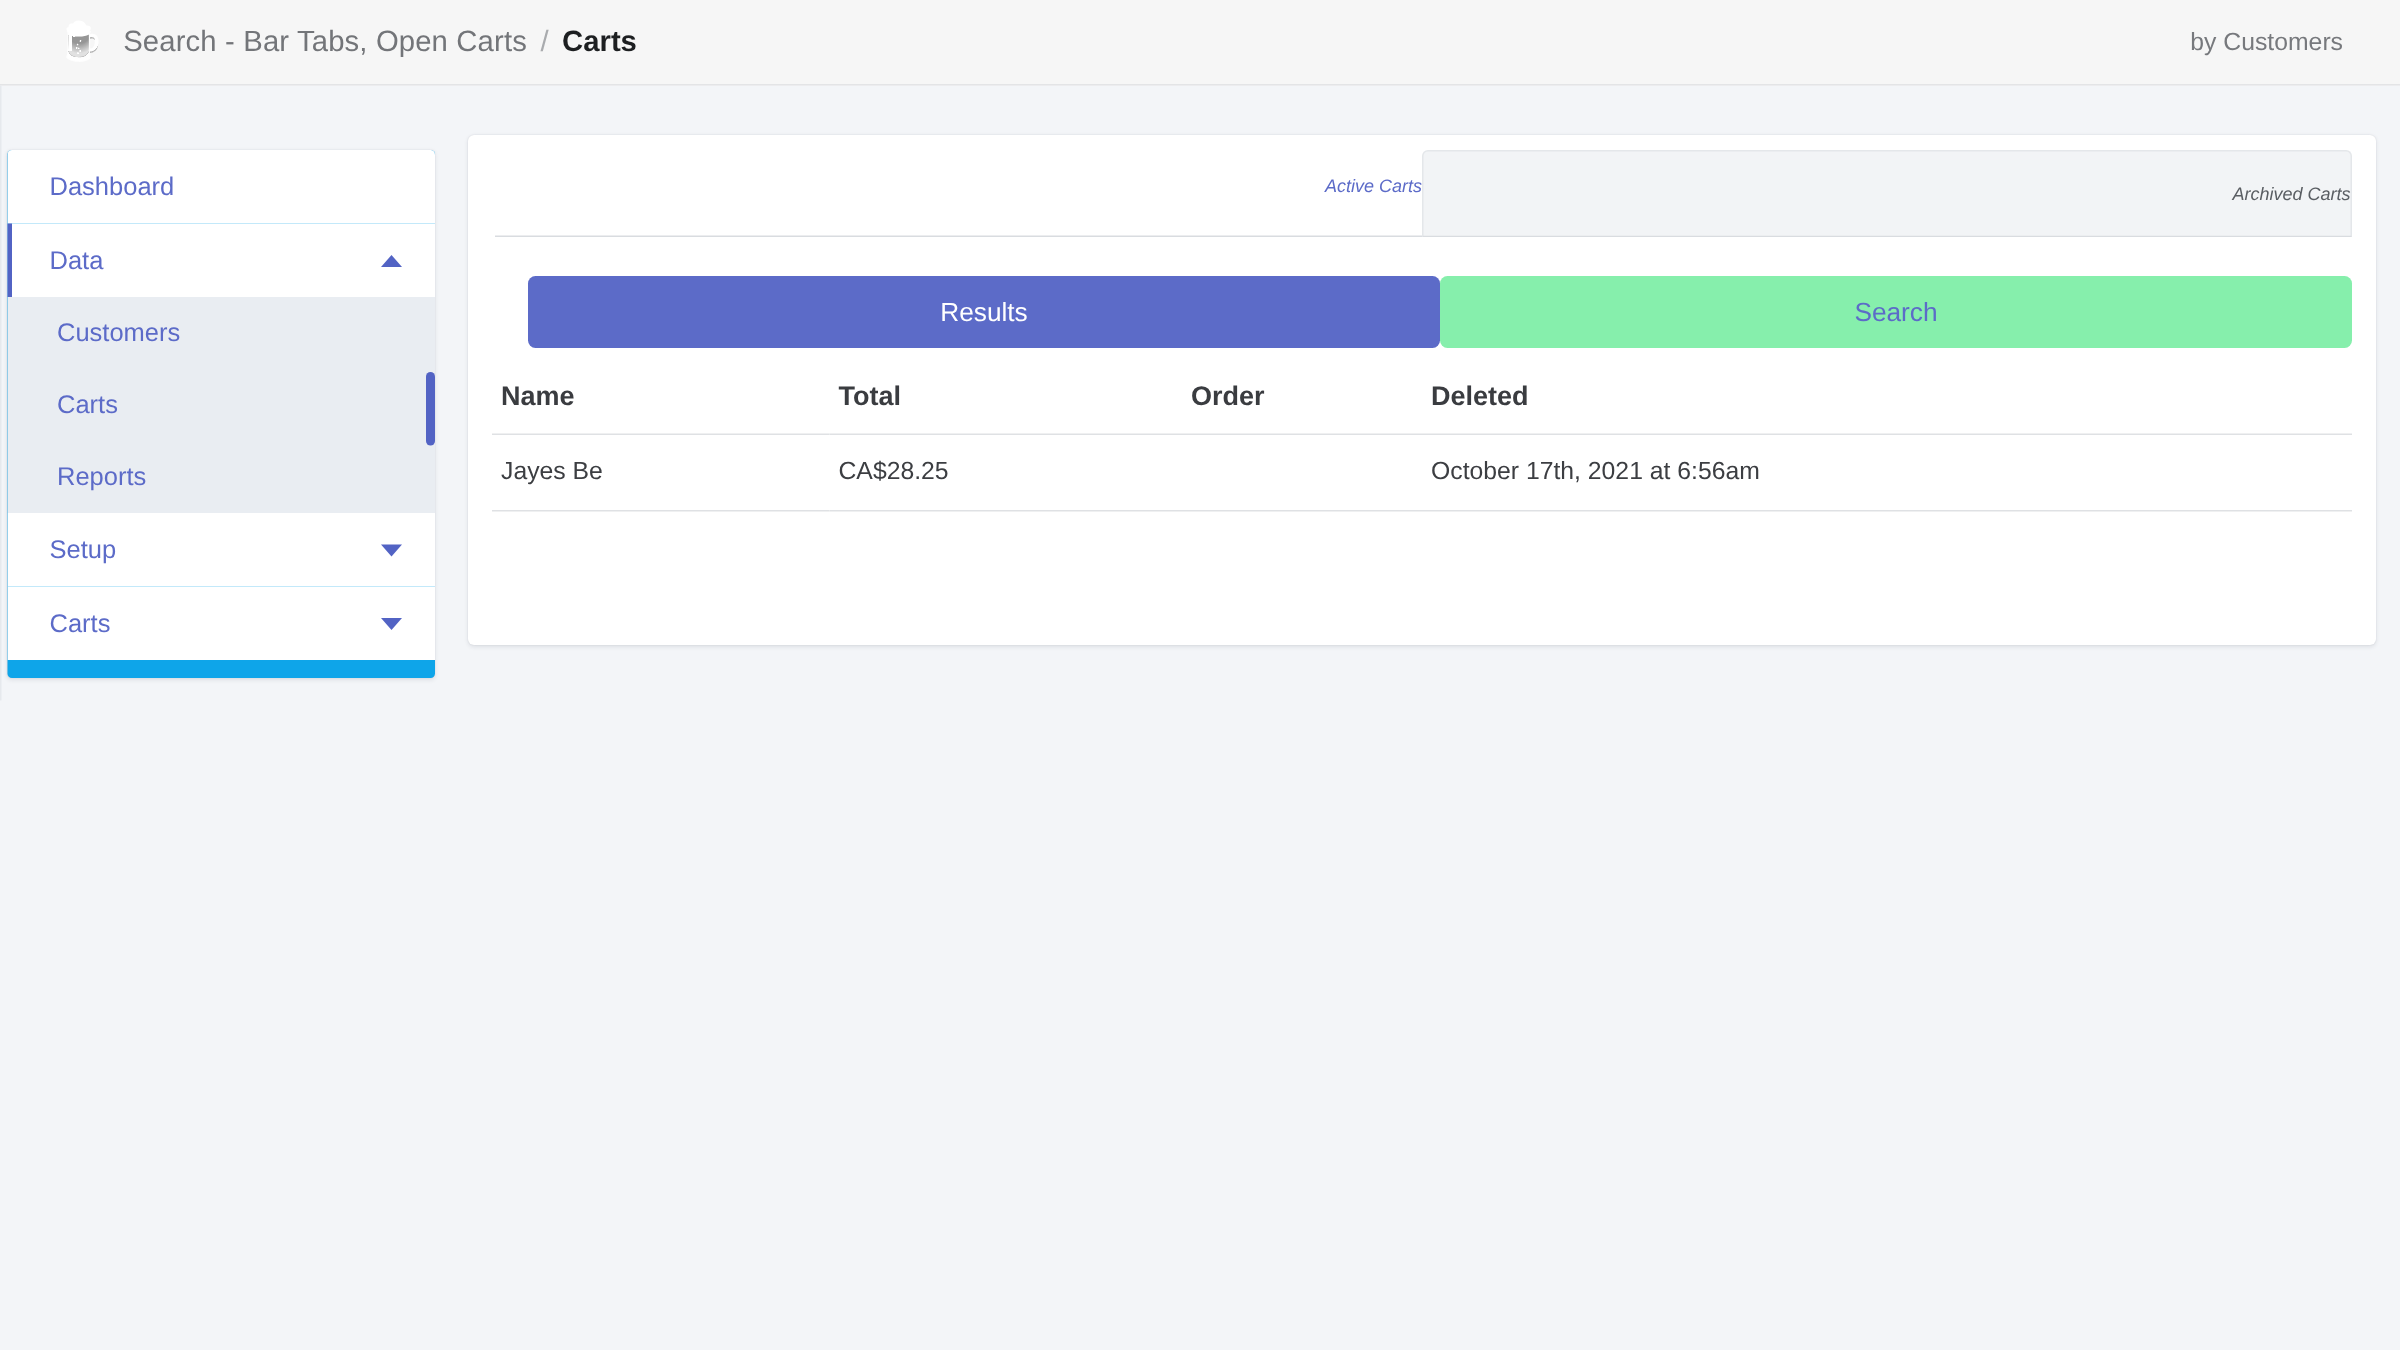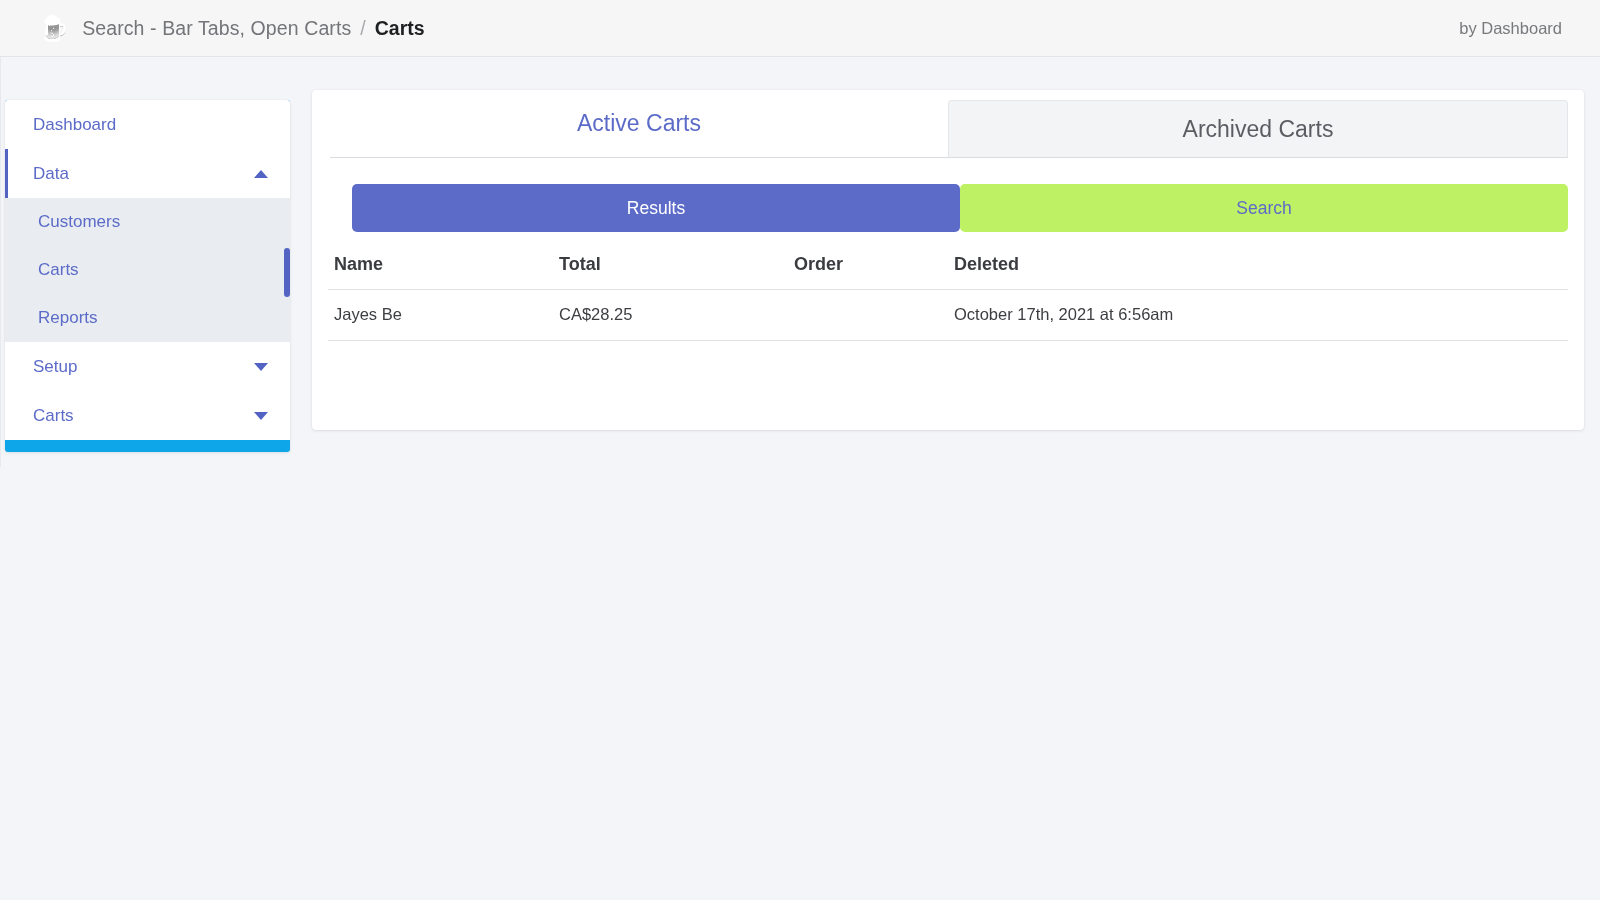--- a/index.html
+++ b/index.html
@@ -139,23 +139,24 @@
   
   .tabs {
     position: relative;
     height: 68px;
     display: flex;
   }
   .tab {
     flex: 1;
     display: flex;
     align-items: center;
-    justify-content: center;
-    font-size: 23px;
+    justify-content: flex-end;
+    font-size: 12px;
     cursor: pointer;
+    font-style: italic;
   }
   .tab.active {
     color: #5c6bc8;
     background: #ffffff;
     border-bottom: 1px solid #d9dce0;
     margin: 0 0 0 18px;
   }
   .tab.inactive {
     color: #5a5e63;
     background: #f2f4f6;
@@ -175,21 +176,21 @@
     flex: 1;
     height: 48px;
     display: flex;
     align-items: center;
     justify-content: center;
     font-size: 17.5px;
     border-radius: 5px;
     cursor: pointer;
   }
   .seg.on  { background: #5c6bc8; color: #ffffff; }
-  .seg.off { background: #bef264; color: #5c6bc8; }
+  .seg.off { background: #86efac; color: #5c6bc8; }
 
   
   table {
     width: calc(100% - 32px);
     margin: 22px 16px 0 16px;
     border-collapse: collapse;
     table-layout: fixed;
   }
   th {
     text-align: left;
@@ -213,21 +214,21 @@
 </head>
 <body>
 
 <div class="topbar">
   <div class="brand">
     <span class="mug-icon">🍺</span>
     <span class="crumb-app">Search - Bar Tabs, Open Carts</span>
     <span class="crumb-sep">/</span>
     <span class="crumb-current">Carts</span>
   </div>
-  <div class="byline">by Dashboard</div>
+  <div class="byline">by Customers</div>
 </div>
 
 <div class="left-rail"></div>
 
 <div class="sidebar">
 
   <div class="nav-item">
     <span>Dashboard</span>
   </div>
 

